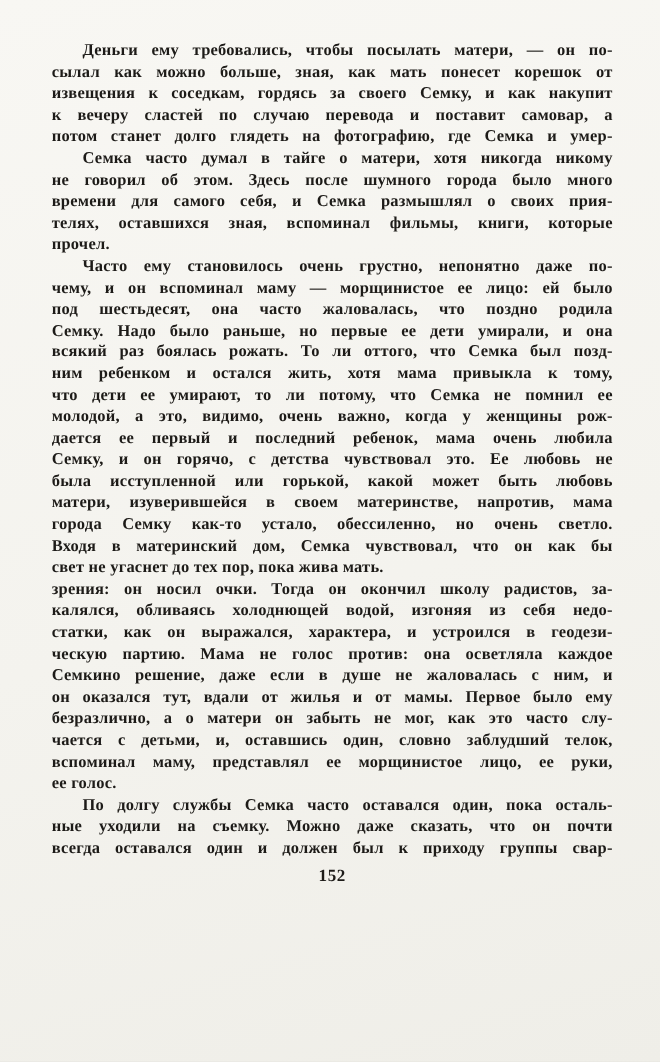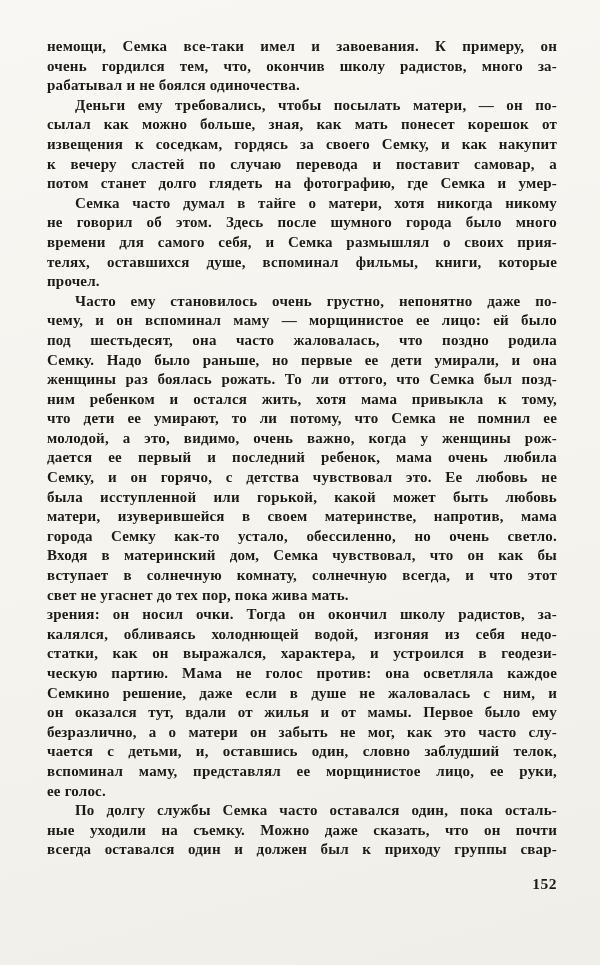--- a/index.html
+++ b/index.html
@@ -34,67 +34,61 @@
     text-align-last: justify;
     white-space: normal;
   }
   .line.end {
     text-align-last: left;
   }
   .line.ind {
     text-indent: 28px;
   }
   .pagenum {
-    margin-top: 14px;
+    margin-top: 5px;
     font-size: 15.5px;
     line-height: 19.6px;
     letter-spacing: 0.5px;
-    text-align: right;
+    text-align: center;
   }
 </style>
 </head>
 <body>
 
 <div class="scan">
   <div class="text-block">
-      <div class="para">
-        <div class="line">немощи, Семка все-таки имел и завоевания. К примеру, он</div>
-        <div class="line">очень гордился тем, что, окончив школу радистов, много за-</div>
-        <div class="line end">рабатывал и не боялся одиночества.</div>
-      </div>
       <div class="para">
         <div class="line ind">Деньги ему требовались, чтобы посылать матери, — он по-</div>
         <div class="line">сылал как можно больше, зная, как мать понесет корешок от</div>
         <div class="line">извещения к соседкам, гордясь за своего Семку, и как накупит</div>
         <div class="line">к вечеру сластей по случаю перевода и поставит самовар, а</div>
         <div class="line">потом станет долго глядеть на фотографию, где Семка и умер-</div>
       </div>
       <div class="para">
         <div class="line ind">Семка часто думал в тайге о матери, хотя никогда никому</div>
         <div class="line">не говорил об этом. Здесь после шумного города было много</div>
         <div class="line">времени для самого себя, и Семка размышлял о своих прия-</div>
-        <div class="line">телях, оставшихся душе, вспоминал фильмы, книги, которые</div>
+        <div class="line">телях, оставшихся зная, вспоминал фильмы, книги, которые</div>
         <div class="line end">прочел.</div>
       </div>
       <div class="para">
         <div class="line ind">Часто ему становилось очень грустно, непонятно даже по-</div>
         <div class="line">чему, и он вспоминал маму — морщинистое ее лицо: ей было</div>
         <div class="line">под шестьдесят, она часто жаловалась, что поздно родила</div>
         <div class="line">Семку. Надо было раньше, но первые ее дети умирали, и она</div>
-        <div class="line">женщины раз боялась рожать. То ли оттого, что Семка был позд-</div>
+        <div class="line">всякий раз боялась рожать. То ли оттого, что Семка был позд-</div>
         <div class="line">ним ребенком и остался жить, хотя мама привыкла к тому,</div>
         <div class="line">что дети ее умирают, то ли потому, что Семка не помнил ее</div>
         <div class="line">молодой, а это, видимо, очень важно, когда у женщины рож-</div>
         <div class="line">дается ее первый и последний ребенок, мама очень любила</div>
         <div class="line">Семку, и он горячо, с детства чувствовал это. Ее любовь не</div>
         <div class="line">была исступленной или горькой, какой может быть любовь</div>
         <div class="line">матери, изуверившейся в своем материнстве, напротив, мама</div>
         <div class="line">города Семку как-то устало, обессиленно, но очень светло.</div>
         <div class="line">Входя в материнский дом, Семка чувствовал, что он как бы</div>
-        <div class="line">вступает в солнечную комнату, солнечную всегда, и что этот</div>
         <div class="line end">свет не угаснет до тех пор, пока жива мать.</div>
       </div>
       <div class="para">
         <div class="line">зрения: он носил очки. Тогда он окончил школу радистов, за-</div>
         <div class="line">калялся, обливаясь холоднющей водой, изгоняя из себя недо-</div>
         <div class="line">статки, как он выражался, характера, и устроился в геодези-</div>
         <div class="line">ческую партию. Мама не голос против: она осветляла каждое</div>
         <div class="line">Семкино решение, даже если в душе не жаловалась с ним, и</div>
         <div class="line">он оказался тут, вдали от жилья и от мамы. Первое было ему</div>
         <div class="line">безразлично, а о матери он забыть не мог, как это часто слу-</div>

